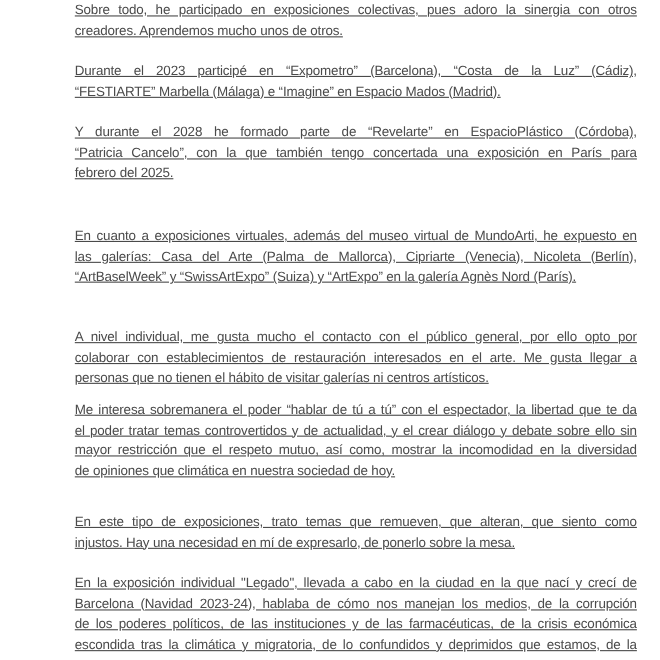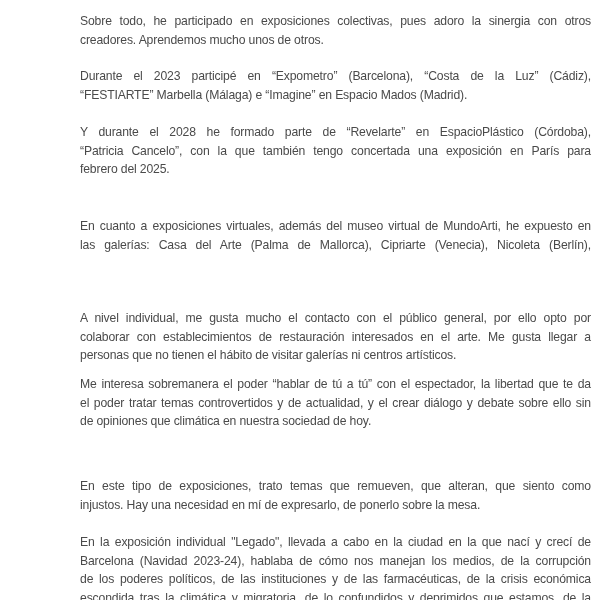--- a/index.html
+++ b/index.html
@@ -20,24 +20,25 @@
       width: 511px;
       font-family: "Liberation Sans", sans-serif;
       font-size: 12.2px;
       line-height: 18.6px;
       color: #4a4a4a;
     }
     .para {
       position: absolute;
       left: 0;
       width: 511px;
-      margin: 12px;
+      margin: 0;
       text-align: justify;
       letter-spacing: -0.15px;
       word-spacing: 0px;
+      text-decoration: underline;
     }
     .line {
       display: block;
       text-align: justify;
       text-align-last: justify;
       white-space: nowrap;
       height: 18.6px;
     }
     .line.last {
       text-align-last: left;
@@ -59,31 +60,33 @@
 
   <p class="para" style="top:111px">
     <span class="line">Y durante el 2028 he formado parte de “Revelarte” en EspacioPlástico (Córdoba),</span>
     <span class="line">“Patricia Cancelo”, con la que también tengo concertada una exposición en París para</span>
     <span class="line last">febrero del 2025.</span>
   </p>
 
   <p class="para" style="top:205px">
     <span class="line">En cuanto a exposiciones virtuales, además del museo virtual de MundoArti, he expuesto en</span>
     <span class="line">las galerías: Casa del Arte (Palma de Mallorca), Cipriarte (Venecia), Nicoleta (Berlín),</span>
+    <span class="line last">“ArtBaselWeek” y “SwissArtExpo” (Suiza) y “ArtExpo” en la galería Agnès Nord (París).</span>
   </p>
 
   <p class="para" style="top:297px">
     <span class="line">A nivel individual, me gusta mucho el contacto con el público general, por ello opto por</span>
     <span class="line">colaborar con establecimientos de restauración interesados en el arte. Me gusta llegar a</span>
     <span class="line last">personas que no tienen el hábito de visitar galerías ni centros artísticos.</span>
   </p>
 
   <p class="para" style="top:363px">
     <span class="line">Me interesa sobremanera el poder “hablar de tú a tú” con el espectador, la libertad que te da</span>
     <span class="line">el poder tratar temas controvertidos y de actualidad, y el crear diálogo y debate sobre ello sin</span>
+    <span class="line">mayor restricción que el respeto mutuo, así como, mostrar la incomodidad en la diversidad</span>
     <span class="line last">de opiniones que climática en nuestra sociedad de hoy.</span>
   </p>
 
   <p class="para" style="top:465px">
     <span class="line">En este tipo de exposiciones, trato temas que remueven, que alteran, que siento como</span>
     <span class="line last">injustos. Hay una necesidad en mí de expresarlo, de ponerlo sobre la mesa.</span>
   </p>
 
   <p class="para" style="top:521px">
     <span class="line">En la exposición individual "Legado", llevada a cabo en la ciudad en la que nací y crecí de</span>

